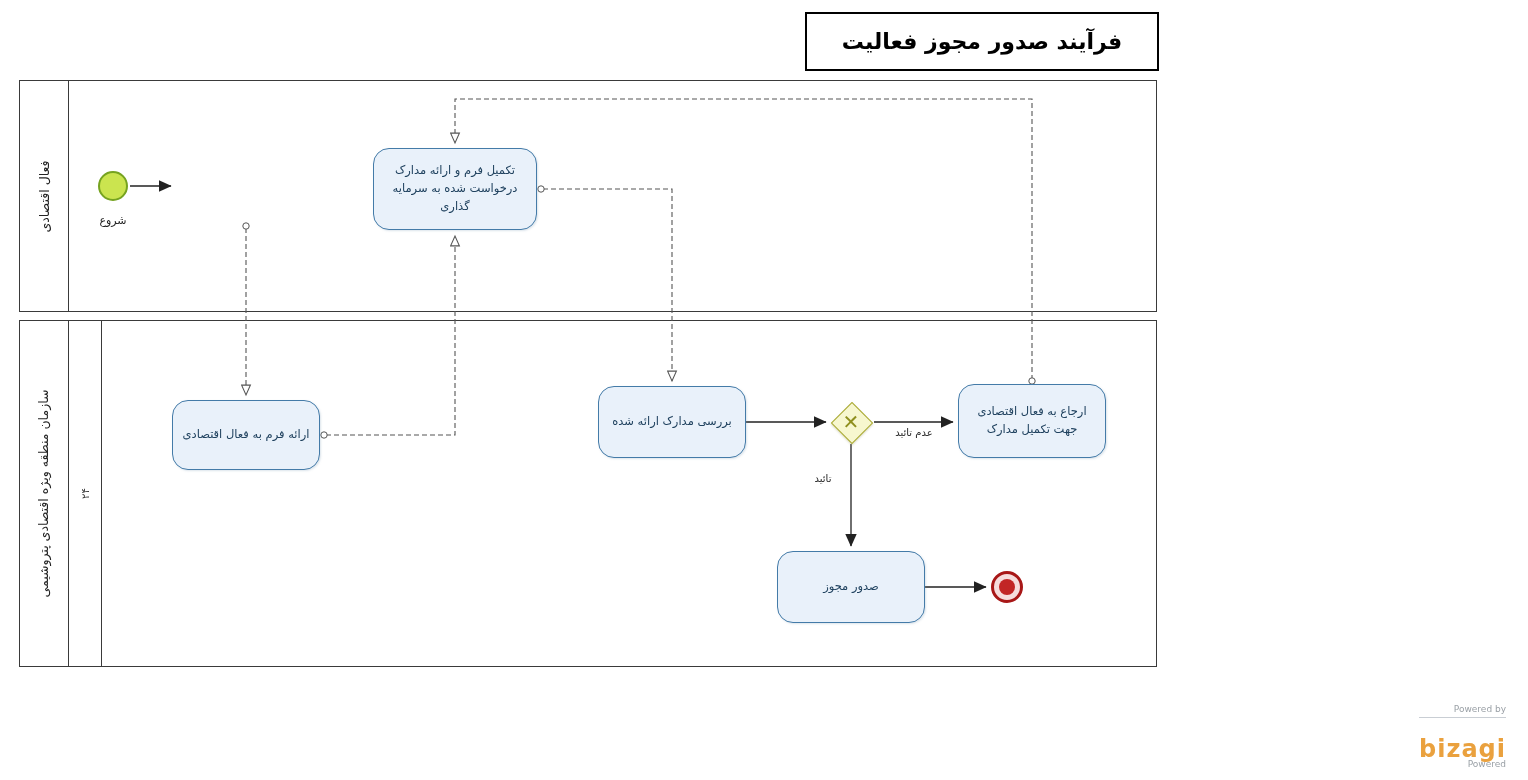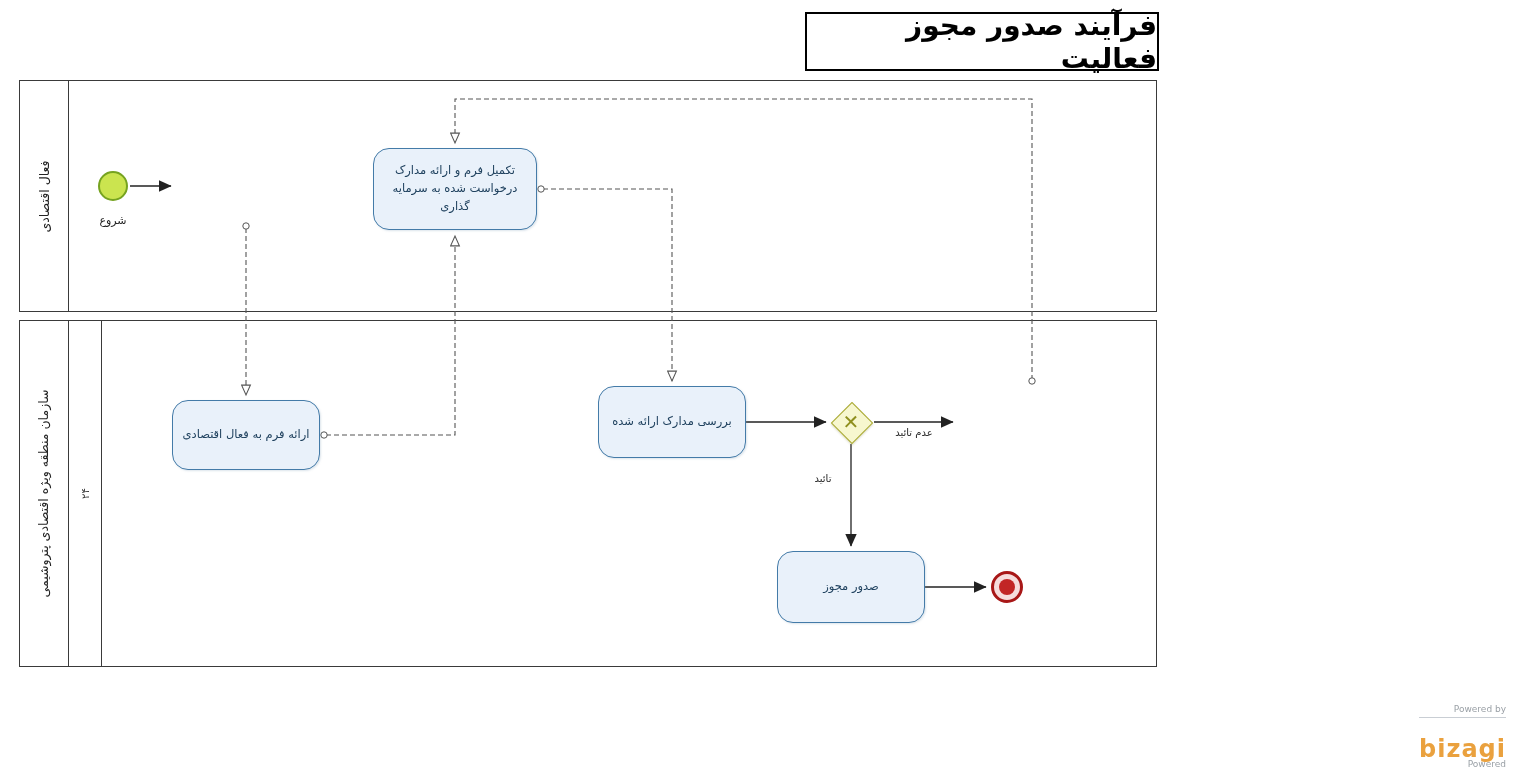--- a/index.html
+++ b/index.html
@@ -2,21 +2,21 @@
 <html lang="fa"><head>
 <meta charset="utf-8">
 <style>
   html,body{margin:0;padding:0;background:#ffffff;}
   body{font-family:"DejaVu Sans","Liberation Sans",sans-serif;}
   #canvas{position:relative;width:1528px;height:780px;background:#ffffff;overflow:hidden;}
 
   
   .title-box{position:absolute;left:805px;top:12px;width:350px;height:55px;border:2px solid #000;
     display:flex;align-items:center;justify-content:center;background:#fff;}
-  .title-box .t{font-size:28px;font-weight:bold;color:#000;direction:rtl;}
+  .title-box .t{font-size:22px;font-weight:bold;color:#000;direction:rtl;}
 
   
   .pool{position:absolute;border:1px solid #3a3a3a;background:#fff;}
   .pool-header{position:absolute;top:0;bottom:0;border-right:1px solid #3a3a3a;
     display:flex;align-items:center;justify-content:center;}
   .vtext{transform:rotate(-90deg);white-space:nowrap;font-size:12.5px;color:#222;direction:rtl;}
   .vtext-small{transform:rotate(-90deg);white-space:nowrap;font-size:10px;color:#333;direction:rtl;}
 
   
   .task{position:absolute;background:#e9f1fa;border:1.5px solid #447ba8;border-radius:16px;
@@ -111,20 +111,21 @@
   <div class="start-event"></div>
   <div class="start-label">شروع</div>
 
 
   <div class="task" style="left:373px;top:148px;width:164px;height:82px;">تکمیل فرم و ارائه مدارک درخواست شده به سرمایه گذاری</div>
 
   <div class="task" style="left:172px;top:400px;width:148px;height:70px;">ارائه فرم به فعال اقتصادی</div>
 
   <div class="task" style="left:598px;top:386px;width:148px;height:72px;">بررسی مدارک ارائه شده</div>
 
+  <div class="task" style="left:958px;top:384px;width:148px;height:74px;">ارجاع به فعال اقتصادی جهت تکمیل مدارک</div>
 
   <div class="task" style="left:777px;top:551px;width:148px;height:72px;">صدور مجوز</div>
 
   <div class="gateway">
     <div class="gw-diamond"></div>
     <div class="gw-x">✕</div>
   </div>
 
   <div class="edge-label" style="left:878px;top:427px;width:72px;">عدم تائید</div>
   <div class="edge-label" style="left:800px;top:473px;width:46px;">تائید</div>

